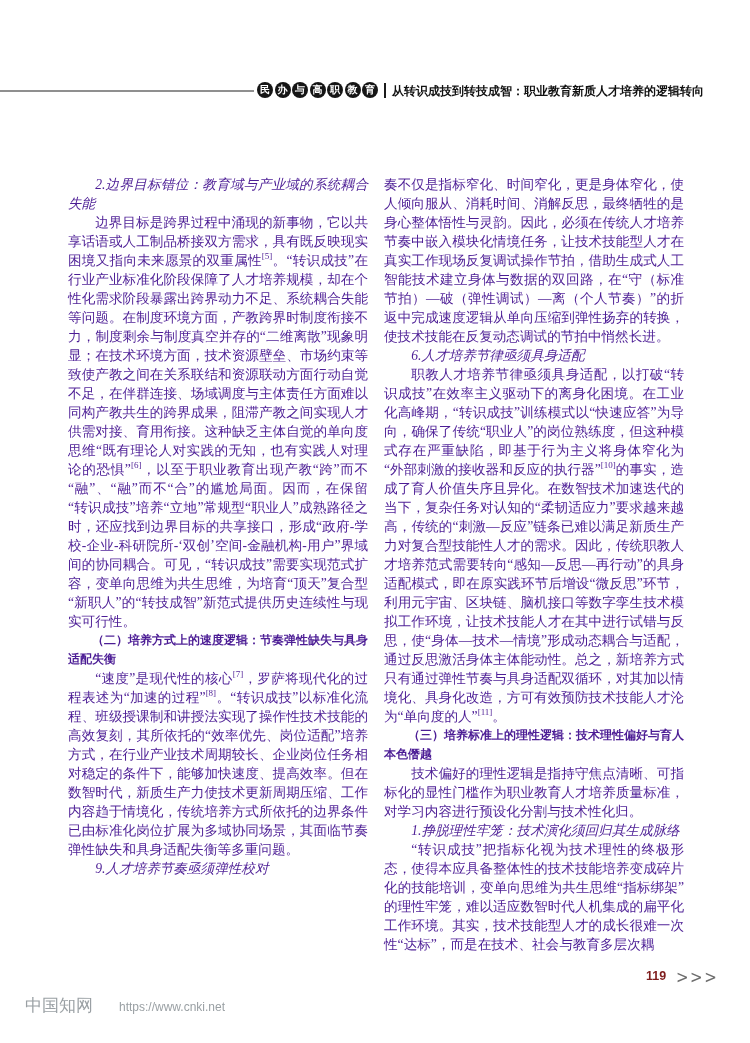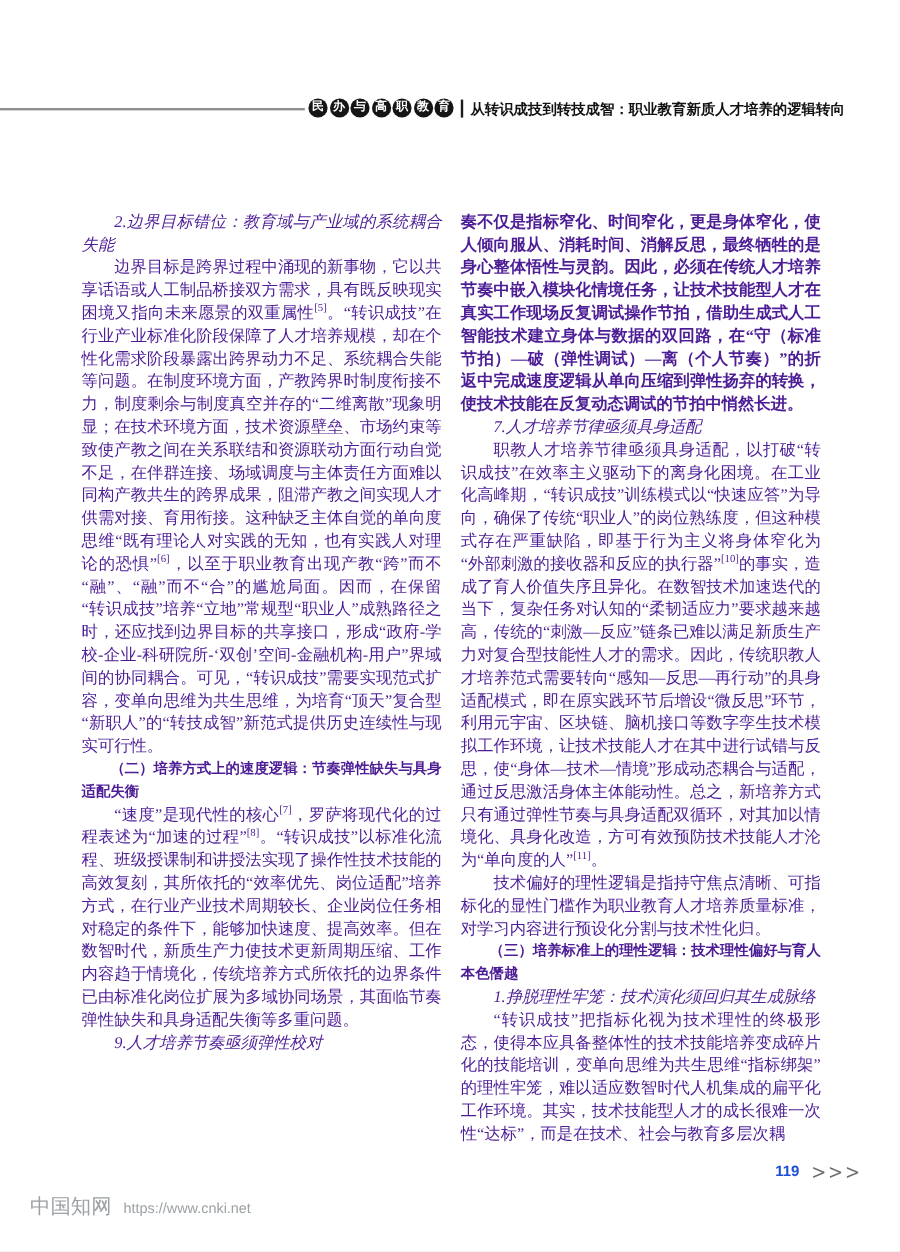--- a/index.html
+++ b/index.html
@@ -68,21 +68,21 @@
     line-height: 19px;
     text-align: justify;
     text-justify: inter-character;
     color: #4c1d95;
     margin-top: 47px;
   }
   .column-left  { left: 68px;  }
   .column-right { left: 384px; }
 
   .block { text-indent: 2em; }
-  .block.para-cont { text-indent: 0; font-weight: bold; }
+  .block.para-cont { text-indent: 0; }
   .block.heading-kai {
     font-style: italic;          
     font-weight: 500;
   }
   .block.heading-bold {
     font-style: normal;
     font-weight: bold;
     font-family: "Liberation Sans", "DejaVu Sans", sans-serif; 
     font-size: 12px;
   }
@@ -92,37 +92,37 @@
     vertical-align: super;
   }
 
   
   .page-number {
     position: absolute;
     left: 646px; top: 969px;
     font-family: "Liberation Sans", "DejaVu Sans", sans-serif;
     font-size: 12.5px;
     font-weight: bold;
-    color: #1d4ed8;
+    color: #7f1d1d;
   }
   .chevrons {
     position: absolute;
     left: 676px; top: 968px;
     font-family: "DejaVu Sans", sans-serif;
     font-size: 15px;
     letter-spacing: 1.5px;
     color: #6e6e6e;
     transform: scaleY(1.15);
   }
   .watermark {
     position: absolute;
     left: 25px; top: 994px;
     display: flex;
     align-items: baseline;
-    gap: 10px;
+    gap: 26px;
     color: #9aa0a4;
   }
   .watermark .wm-name {
     font-family: "Liberation Sans", "DejaVu Sans", sans-serif;
     font-size: 17px;
   }
   .watermark .wm-url {
     font-family: "Liberation Sans", "DejaVu Sans", sans-serif;
     font-size: 12px;
   }
@@ -148,24 +148,24 @@
 
   <div class="column column-left">
       <div class="block heading-kai">2.边界目标错位：教育域与产业域的系统耦合失能</div>
       <div class="block para">边界目标是跨界过程中涌现的新事物，它以共享话语或人工制品桥接双方需求，具有既反映现实困境又指向未来愿景的双重属性<sup>[5]</sup>。“转识成技”在行业产业标准化阶段保障了人才培养规模，却在个性化需求阶段暴露出跨界动力不足、系统耦合失能等问题。在制度环境方面，产教跨界时制度衔接不力，制度剩余与制度真空并存的“二维离散”现象明显；在技术环境方面，技术资源壁垒、市场约束等致使产教之间在关系联结和资源联动方面行动自觉不足，在伴群连接、场域调度与主体责任方面难以同构产教共生的跨界成果，阻滞产教之间实现人才供需对接、育用衔接。这种缺乏主体自觉的单向度思维“既有理论人对实践的无知，也有实践人对理论的恐惧”<sup>[6]</sup>，以至于职业教育出现产教“跨”而不“融”、“融”而不“合”的尴尬局面。因而，在保留“转识成技”培养“立地”常规型“职业人”成熟路径之时，还应找到边界目标的共享接口，形成“政府-学校-企业-科研院所-‘双创’空间-金融机构-用户”界域间的协同耦合。可见，“转识成技”需要实现范式扩容，变单向思维为共生思维，为培育“顶天”复合型“新职人”的“转技成智”新范式提供历史连续性与现实可行性。</div>
       <div class="block heading-bold">（二）培养方式上的速度逻辑：节奏弹性缺失与具身适配失衡</div>
       <div class="block para">“速度”是现代性的核心<sup>[7]</sup>，罗萨将现代化的过程表述为“加速的过程”<sup>[8]</sup>。“转识成技”以标准化流程、班级授课制和讲授法实现了操作性技术技能的高效复刻，其所依托的“效率优先、岗位适配”培养方式，在行业产业技术周期较长、企业岗位任务相对稳定的条件下，能够加快速度、提高效率。但在数智时代，新质生产力使技术更新周期压缩、工作内容趋于情境化，传统培养方式所依托的边界条件已由标准化岗位扩展为多域协同场景，其面临节奏弹性缺失和具身适配失衡等多重问题。</div>
       <div class="block heading-kai">9.人才培养节奏亟须弹性校对</div>
     </div>
   <div class="column column-right">
       <div class="block para-cont">奏不仅是指标窄化、时间窄化，更是身体窄化，使人倾向服从、消耗时间、消解反思，最终牺牲的是身心整体悟性与灵韵。因此，必须在传统人才培养节奏中嵌入模块化情境任务，让技术技能型人才在真实工作现场反复调试操作节拍，借助生成式人工智能技术建立身体与数据的双回路，在“守（标准节拍）—破（弹性调试）—离（个人节奏）”的折返中完成速度逻辑从单向压缩到弹性扬弃的转换，使技术技能在反复动态调试的节拍中悄然长进。</div>
-      <div class="block heading-kai">7.人才培养节律亟须具身适配</div>
+      <div class="block heading-kai">6.人才培养节律亟须具身适配</div>
       <div class="block para">职教人才培养节律亟须具身适配，以打破“转识成技”在效率主义驱动下的离身化困境。在工业化高峰期，“转识成技”训练模式以“快速应答”为导向，确保了传统“职业人”的岗位熟练度，但这种模式存在严重缺陷，即基于行为主义将身体窄化为“外部刺激的接收器和反应的执行器”<sup>[10]</sup>的事实，造成了育人价值失序且异化。在数智技术加速迭代的当下，复杂任务对认知的“柔韧适应力”要求越来越高，传统的“刺激—反应”链条已难以满足新质生产力对复合型技能性人才的需求。因此，传统职教人才培养范式需要转向“感知—反思—再行动”的具身适配模式，即在原实践环节后增设“微反思”环节，利用元宇宙、区块链、脑机接口等数字孪生技术模拟工作环境，让技术技能人才在其中进行试错与反思，使“身体—技术—情境”形成动态耦合与适配，通过反思激活身体主体能动性。总之，新培养方式只有通过弹性节奏与具身适配双循环，对其加以情境化、具身化改造，方可有效预防技术技能人才沦为“单向度的人”<sup>[11]</sup>。</div>
+      <div class="block heading-bold">（三）培养标准上的理性逻辑：技术理性偏好与育人本色僭越</div>
       <div class="block para">技术偏好的理性逻辑是指持守焦点清晰、可指标化的显性门槛作为职业教育人才培养质量标准，对学习内容进行预设化分割与技术性化归。</div>
-      <div class="block heading-bold">（三）培养标准上的理性逻辑：技术理性偏好与育人本色僭越</div>
       <div class="block heading-kai">1.挣脱理性牢笼：技术演化须回归其生成脉络</div>
       <div class="block para">“转识成技”把指标化视为技术理性的终极形态，使得本应具备整体性的技术技能培养变成碎片化的技能培训，变单向思维为共生思维“指标绑架”的理性牢笼，难以适应数智时代人机集成的扁平化工作环境。其实，技术技能型人才的成长很难一次性“达标”，而是在技术、社会与教育多层次耦</div>
     </div>
 
   <div class="page-number">119</div>
   <div class="chevrons">&gt;&gt;&gt;</div>
   <div class="watermark">
     <span class="wm-name">中国知网</span>
     <span class="wm-url">https://www.cnki.net</span>
   </div>

